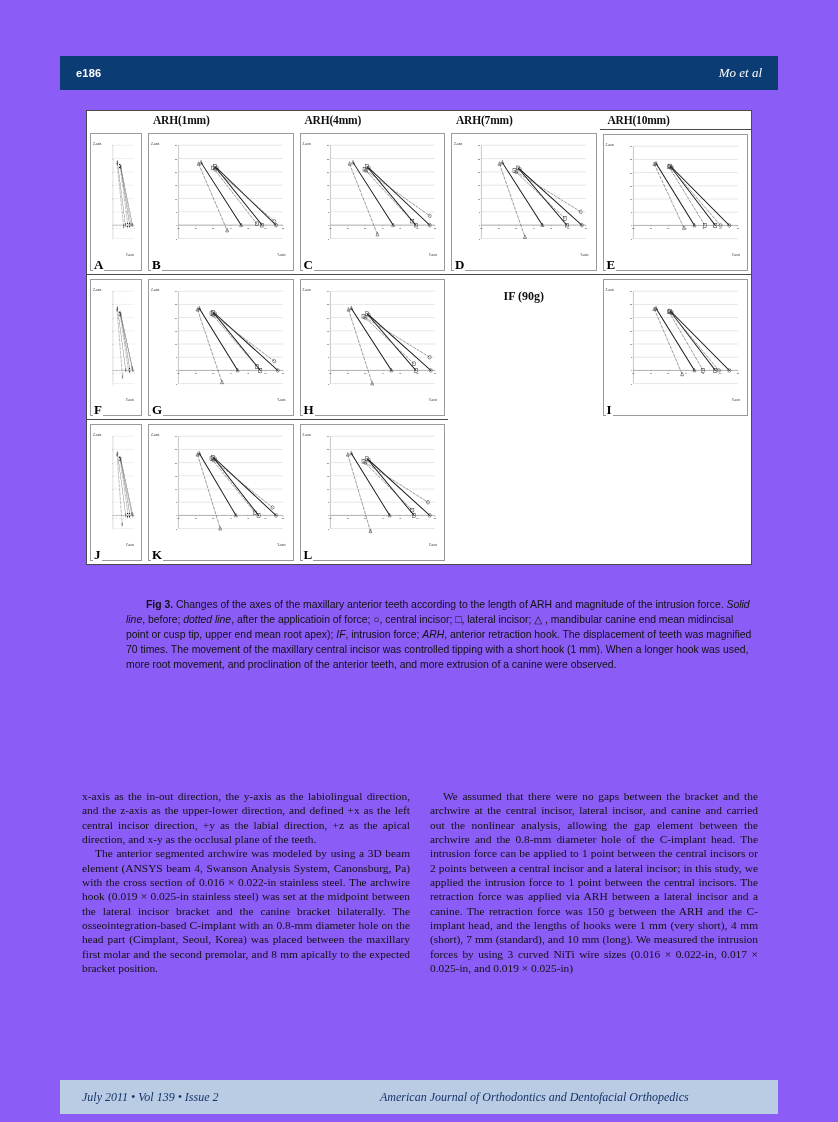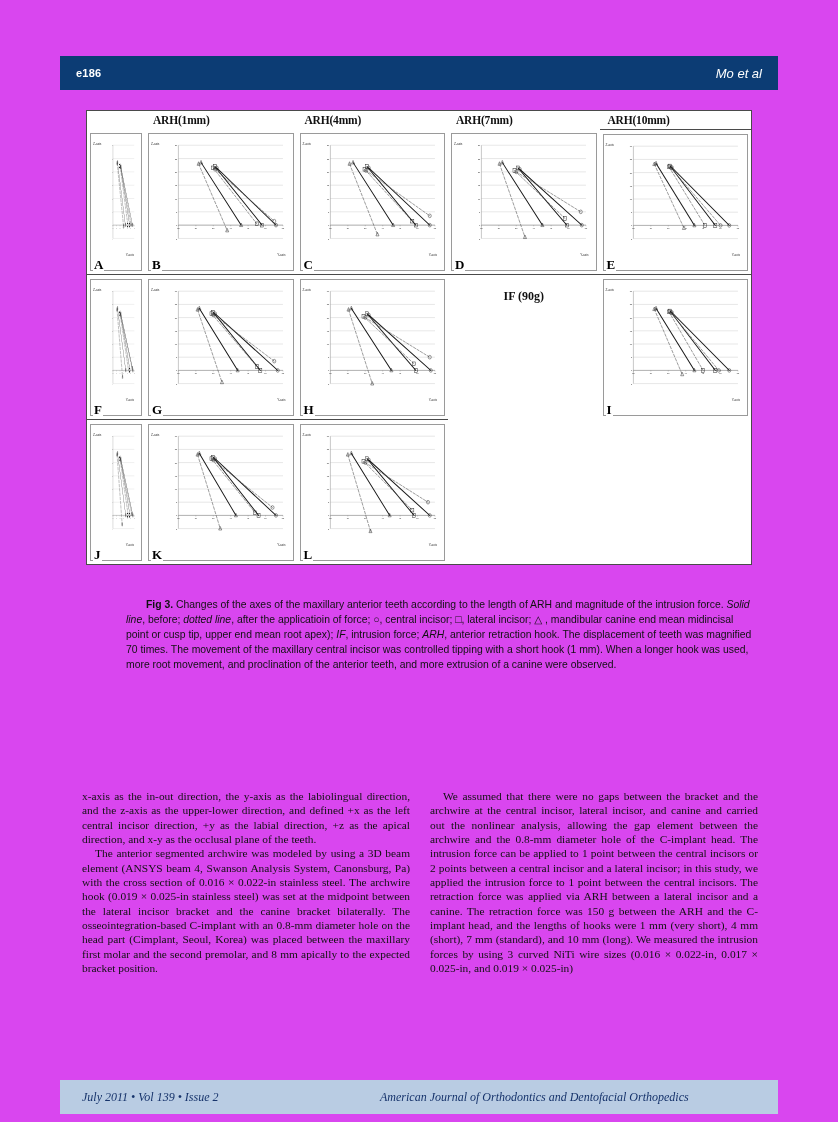--- a/index.html
+++ b/index.html
@@ -8,36 +8,36 @@
     width:838px; height:1122px;
     background:#ffffff;
     font-family:"Liberation Serif", serif;
     position:relative;
     overflow:hidden;
   }
 
   
   .page {
     position:absolute; left:0; top:0; width:838px; height:1122px;
-    background:#d946ef;
+    background:#8b5cf6;
   }
 
   
   .header-band {
     position:absolute; left:60px; top:56px; width:718px; height:34px;
     background:#0c3c74;
     display:flex; align-items:center; justify-content:space-between;
     padding:0 16px;
   }
   .header-left {
     color:#ffffff; font-family:"Liberation Sans", sans-serif;
     font-weight:bold; font-size:11px; letter-spacing:.2px;
   }
   .header-right {
-    color:#ffffff; font-family:Liberation Sans, sans-serif;
+    color:#ffffff; font-family:Liberation Serif, serif;
     font-style:italic; font-size:13px;text-align:right;
   }
 
   
   .figure-wrap {
     position:absolute; left:86px; top:110px; width:666px; height:455px;
     border:1.4px solid #4a4a4a;
     background:#ffffff;
   }
   .fig-grid {

